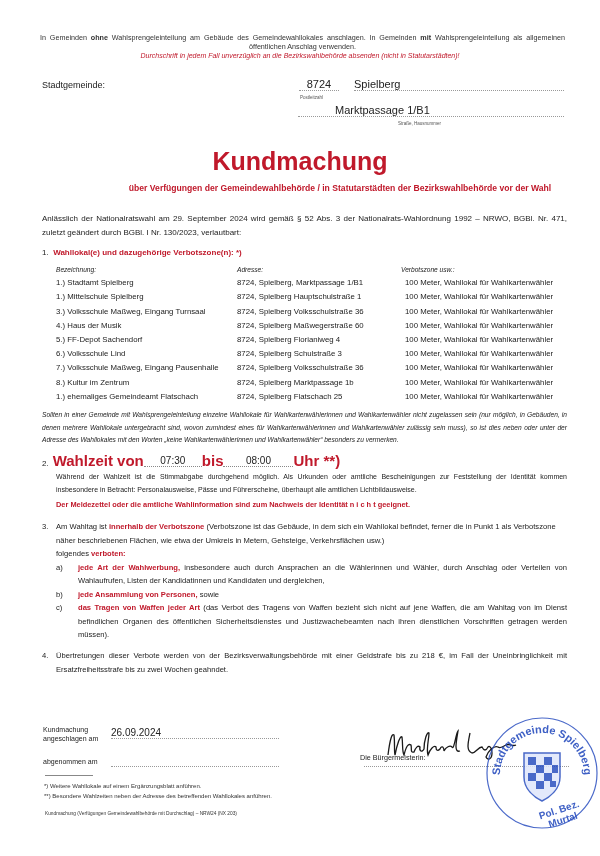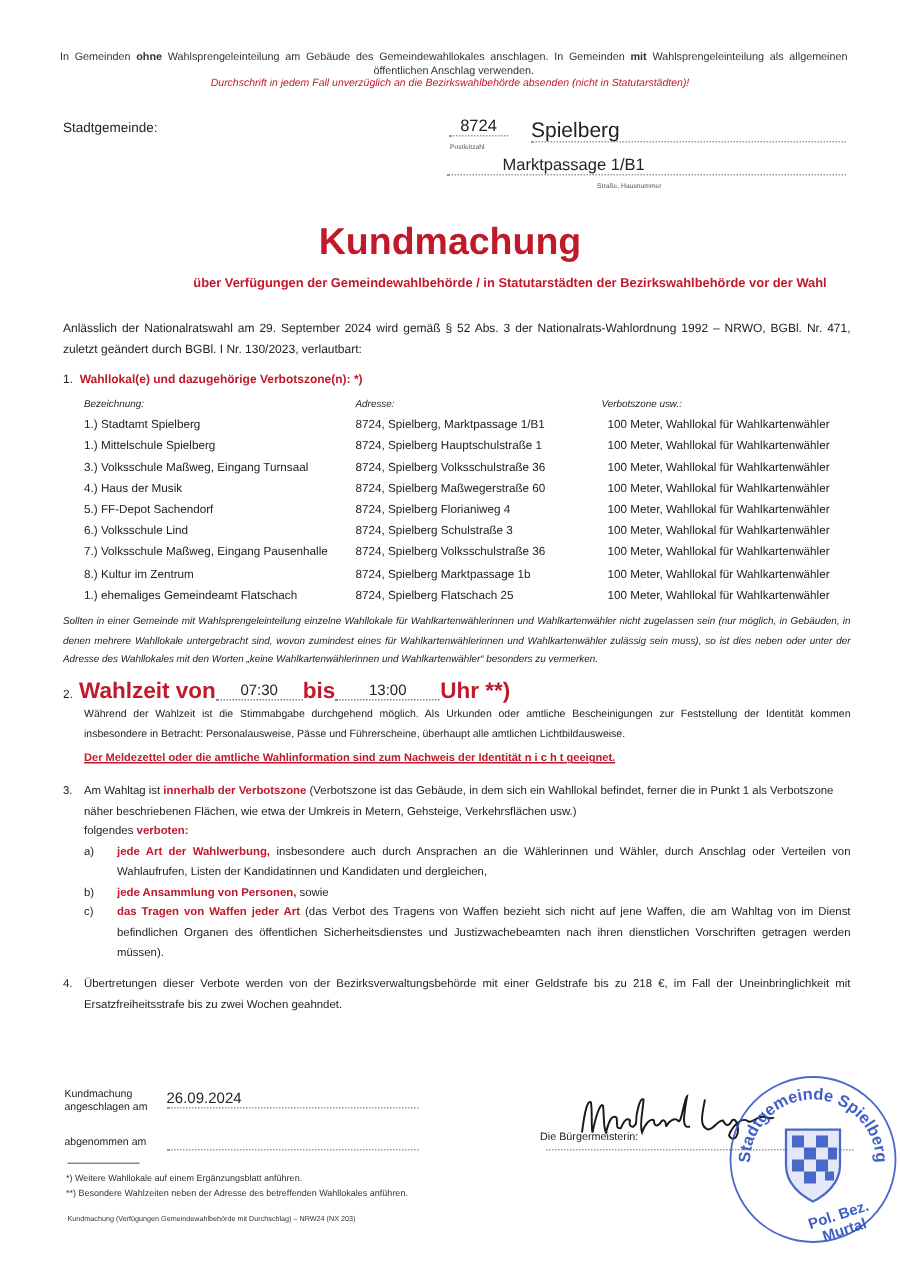--- a/index.html
+++ b/index.html
@@ -6,21 +6,21 @@
   html, body { width: 600px; height: 856px; background: #ffffff; overflow: hidden; }
   body { font-family: "Liberation Sans", sans-serif; color: #222; position: relative; }
   .abs { position: absolute; }
 
   .top-note { left: 40px; top: 33px; width: 525px; font-size: 7.2px; text-align: justify; text-align-last: center; line-height: 9px; color: #333; }
   .top-red { left: 0; width: 600px; top: 52px; font-size: 7px; font-style: italic; text-align: center; color: #c0192b; }
 
   .label-stadt { left: 42px; top: 80px; font-size: 9px; }
   .plz { left: 299px; top: 78px; width: 40px; text-align: center; font-size: 11px; border-bottom: 1px dotted #999; }
   .plz-cap { left: 300px; top: 95px; font-size: 4.5px; color: #555; }
-  .ort { left: 354px; top: 78px; width: 210px; font-size: 14px; border-bottom: 1px dotted #999; }
+  .ort { left: 354px; top: 78px; width: 210px; font-size: 11px; border-bottom: 1px dotted #999; }
   .strasse { left: 298px; top: 104px; width: 266px; font-size: 11px; border-bottom: 1px dotted #999; padding-left: 37px; }
   .str-cap { left: 398px; top: 121px; font-size: 4.5px; color: #555; }
 
   .title { left: 0; width: 600px; top: 147px; text-align: center; font-size: 25px; font-weight: bold; color: #c0192b; }
   .subtitle { left: 0; width: 600px; top: 183px; text-align: center; font-size: 8.6px; font-weight: bold; color: #c0192b; margin-left: 40px; }
 
   .intro { left: 42px; top: 212px; width: 525px; font-size: 8px; line-height: 14px; text-align: justify; }
   .sec1 { left: 42px; top: 248px; font-size: 8px; }
   .sec1 .head { color: #c0192b; font-weight: bold; }
 
@@ -33,21 +33,21 @@
   .tbl .hdr .c3 { padding-left: 0; }
 
   .italic-note { left: 42px; top: 409px; width: 525px; font-size: 6.6px; font-style: italic; line-height: 12.5px; text-align: justify; }
 
   .sec2 { left: 42px; top: 452px; font-size: 15px; font-weight: bold; color: #c0192b; white-space: nowrap; }
   .sec2 .num { font-size: 8px; color: #222; font-weight: normal; margin-right: 4px; }
   .sec2 .fill { display: inline-block; border-bottom: 1px dotted #888; color: #222; font-weight: normal; font-size: 10px; text-align: center; vertical-align: 2px; }
   .sec2 .f1 { width: 58px; }
   .sec2 .f2 { width: 70px; }
   .sec2-text { left: 56px; top: 470px; width: 511px; font-size: 7px; line-height: 13px; text-align: justify; }
-  .sec2-red { left: 56px; top: 500px; font-size: 7.4px; font-weight: bold; color: #c0192b; text-decoration: underline; }
+  .sec2-red { left: 56px; top: 500px; font-size: 7.4px; font-weight: bold; color: #c0192b; }
 
   .sec3 { left: 42px; top: 520px; width: 525px; font-size: 7.6px; line-height: 13.5px; }
   .sec3 .li { display: flex; }
   .sec3 .li .lbl { width: 14px; flex: none; padding-left: 14px; box-sizing: content-box; }
   .sec3 .li .txt { padding-left: 8px; text-align: justify; flex: 1; }
   .b { font-weight: bold; color: #c0192b; }
 
   .sec4 { left: 42px; top: 649px; width: 525px; font-size: 7.6px; line-height: 13.5px; display: flex; }
   .sec4 .n { width: 14px; flex: none; }
   .sec4 .t { flex: 1; text-align: justify; }
@@ -142,21 +142,21 @@
         <div class="c1">1.) ehemaliges Gemeindeamt Flatschach</div>
         <div class="c2">8724, Spielberg Flatschach 25</div>
         <div class="c3">100 Meter, Wahllokal für Wahlkartenwähler</div>
       </div>
     </div>
 </div>
 
 <div class="abs italic-note">Sollten in einer Gemeinde mit Wahlsprengeleinteilung einzelne Wahllokale für Wahlkartenwählerinnen und Wahlkartenwähler nicht zugelassen sein (nur möglich, in Gebäuden, in denen mehrere Wahllokale untergebracht sind, wovon zumindest eines für Wahlkartenwählerinnen und Wahlkartenwähler zulässig sein muss), so ist dies neben oder unter der Adresse des Wahllokales mit den Worten „keine Wahlkartenwählerinnen und Wahlkartenwähler“ besonders zu vermerken.</div>
 
 <div class="abs sec2">
-  <span class="num">2.</span><span>Wahlzeit von</span><span class="fill f1">07:30</span><span>bis</span><span class="fill f2">13:00</span><span>Uhr **)</span>
+  <span class="num">2.</span><span>Wahlzeit von</span><span class="fill f1">07:30</span><span>bis</span><span class="fill f2">08:00</span><span>Uhr **)</span>
 </div>
 <div class="abs sec2-text">Während der Wahlzeit ist die Stimmabgabe durchgehend möglich. Als Urkunden oder amtliche Bescheinigungen zur Feststellung der Identität kommen insbesondere in Betracht: Personalausweise, Pässe und Führerscheine, überhaupt alle amtlichen Lichtbildausweise.</div>
 <div class="abs sec2-red">Der Meldezettel oder die amtliche Wahlinformation sind zum Nachweis der Identität n i c h t geeignet.</div>
 
 <div class="abs sec3">
   <div style="display:flex">
     <span style="width:14px;flex:none">3.</span>
     <span style="flex:1">
       <span>Am Wahltag ist </span><span class="b">innerhalb der Verbotszone</span><span> (Verbotszone ist das Gebäude, in dem sich ein Wahllokal befindet, ferner die in Punkt 1 als Verbotszone näher beschriebenen Flächen, wie etwa der Umkreis in Metern, Gehsteige, Verkehrsflächen usw.)</span><br>
       <span>folgendes </span><span class="b">verboten:</span>

